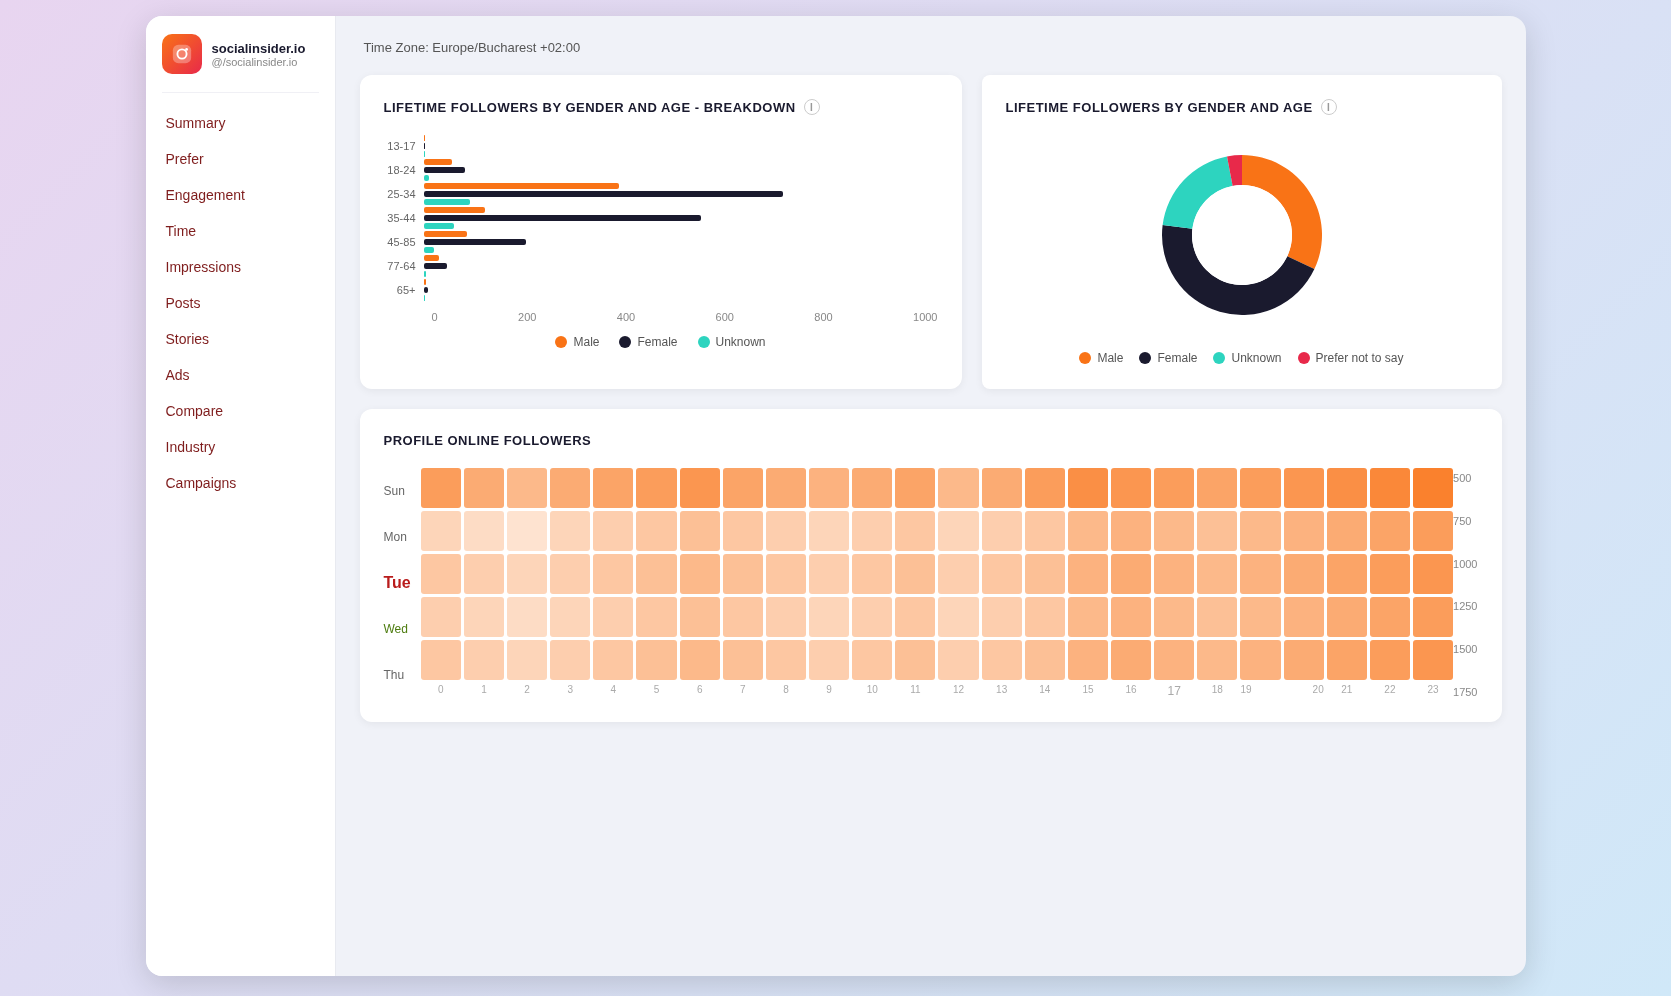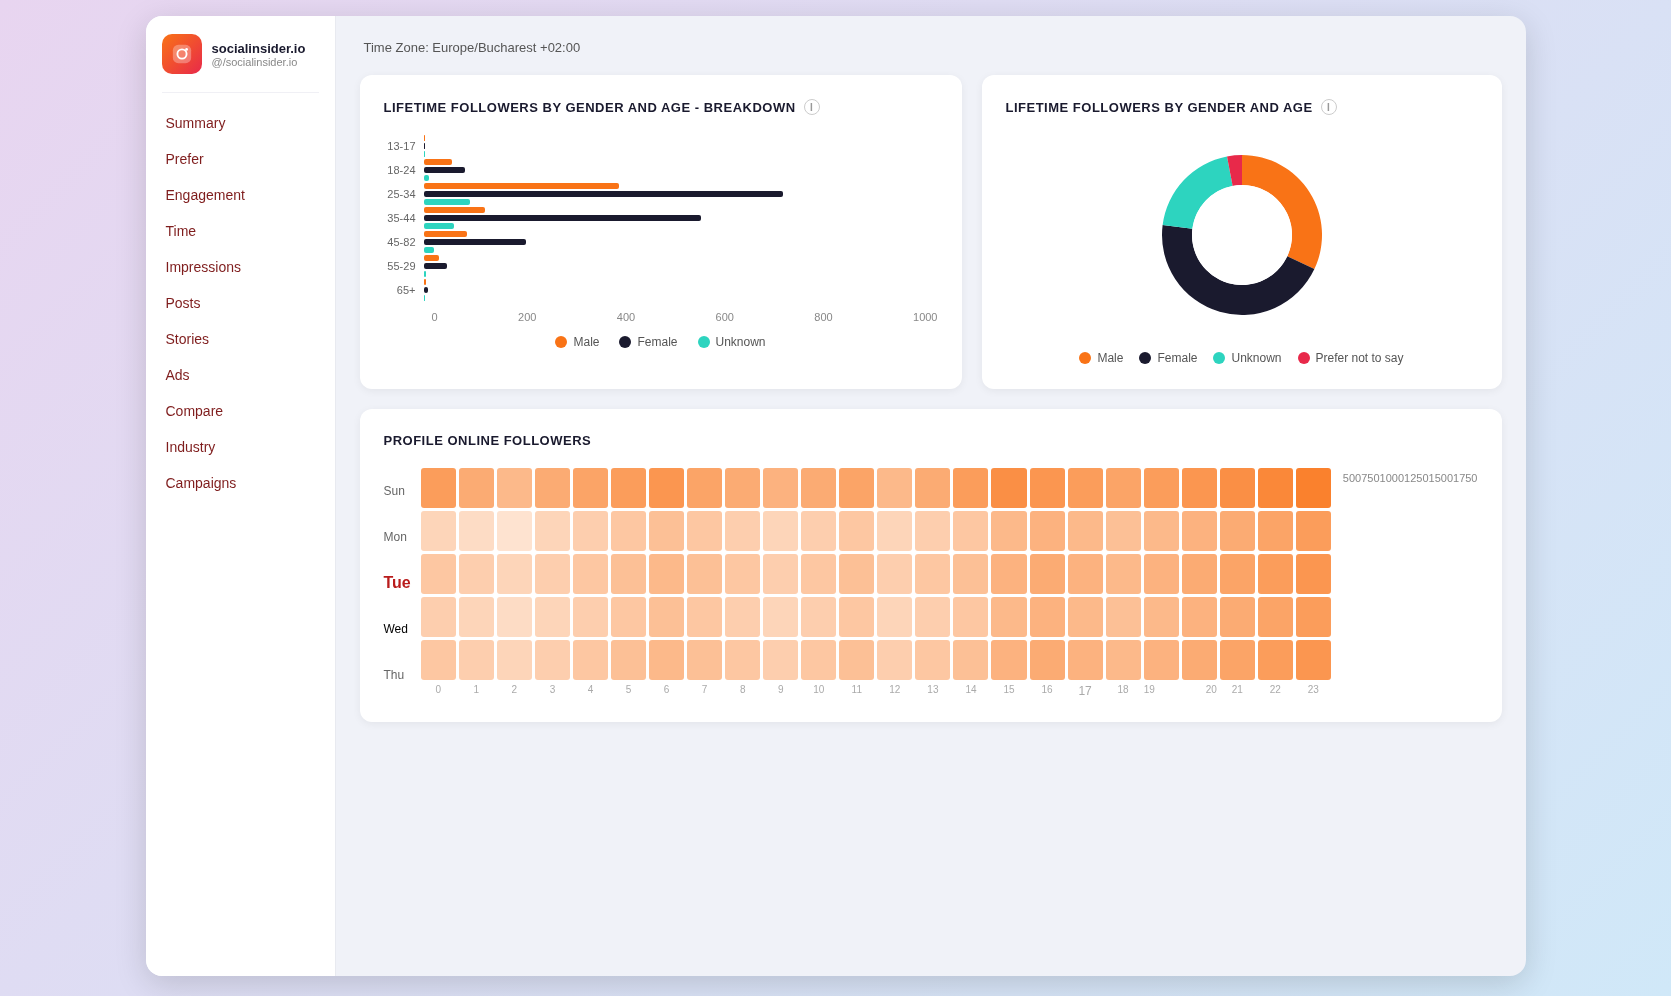--- a/index.html
+++ b/index.html
@@ -121,20 +121,21 @@
       padding: 24px;
       box-shadow: 0 2px 8px rgba(0,0,0,0.06);
     }
     .chart-card-left {
       flex: 1;
       min-width: 0;
     }
     .chart-card-right {
       width: 520px;
       min-width: 520px;
+      border-radius: 8px;
     }
     .chart-title {
       font-size: 13px;
       font-weight: 700;
       color: #1a1a2e;
       letter-spacing: 0.5px;
       text-transform: uppercase;
       margin-bottom: 20px;
       display: flex;
       align-items: center;
@@ -311,29 +312,29 @@
             </div>
             <div class="bar-row">
               <div class="bar-label">35-44</div>
               <div class="bar-track">
                 <div class="bar-sub bar-male" style="width: 12%;"></div>
                 <div class="bar-sub bar-female" style="width: 54%;"></div>
                 <div class="bar-sub bar-unknown" style="width: 6%;"></div>
               </div>
             </div>
             <div class="bar-row">
-              <div class="bar-label">45-82</div>
+              <div class="bar-label">45-85</div>
               <div class="bar-track">
                 <div class="bar-sub bar-male" style="width: 8.5%;"></div>
                 <div class="bar-sub bar-female" style="width: 20%;"></div>
                 <div class="bar-sub bar-unknown" style="width: 2%;"></div>
               </div>
             </div>
             <div class="bar-row">
-              <div class="bar-label">55-29</div>
+              <div class="bar-label">77-64</div>
               <div class="bar-track">
                 <div class="bar-sub bar-male" style="width: 3%;"></div>
                 <div class="bar-sub bar-female" style="width: 4.5%;"></div>
                 <div class="bar-sub bar-unknown" style="width: 0.5%;"></div>
               </div>
             </div>
             <div class="bar-row">
               <div class="bar-label">65+</div>
               <div class="bar-track">
                 <div class="bar-sub bar-male" style="width: 0.5%;"></div>
@@ -404,21 +405,21 @@
     <div class="bottom-card">
       <div class="chart-title">
         <span>PROFILE ONLINE FOLLOWERS</span>
       </div>
       <div style="display:flex; margin-top:16px;">
 
         <div style="display:flex;flex-direction:column;justify-content:space-around;padding-right:10px;padding-bottom:0;" id="heatmap-y">
             <div style="font-size: 12px; color: rgb(102, 102, 102); height: 44px; display: flex; align-items: center;">Sun</div>
             <div style="font-size: 12px; color: rgb(102, 102, 102); height: 44px; display: flex; align-items: center;">Mon</div>
             <div style="font-size: 16px; color: #b91c1c; height: 44px; display: flex; align-items: center; font-weight: bold;">Tue</div>
-            <div style="font-size: 12px; color: #000000; height: 44px; display: flex; align-items: center;">Wed</div>
+            <div style="font-size: 12px; color: #4d7c0f; height: 44px; display: flex; align-items: center;">Wed</div>
             <div style="font-size: 12px; color: rgb(102, 102, 102); height: 44px; display: flex; align-items: center;">Thu</div>
           </div>
 
         <div style="flex:1;" id="heatmap-grid">
             <div style="display: flex; gap: 3px; margin-bottom: 3px;">
               <div style="flex: 1 1 0%; height: 40px; border-radius: 3px; background: rgba(249, 115, 22, 0.7);"></div>
               <div style="flex: 1 1 0%; height: 40px; border-radius: 3px; background: rgba(249, 115, 22, 0.6);"></div>
               <div style="flex: 1 1 0%; height: 40px; border-radius: 3px; background: rgba(249, 115, 22, 0.5);"></div>
               <div style="flex: 1 1 0%; height: 40px; border-radius: 3px; background: rgba(249, 115, 22, 0.6);"></div>
               <div style="flex: 1 1 0%; height: 40px; border-radius: 3px; background: rgba(249, 115, 22, 0.65);"></div>
@@ -567,21 +568,21 @@
               <div style="flex: 1 1 0%; font-size: 12px; color: rgb(170, 170, 170); text-align: center;">17</div>
               <div style="flex: 1 1 0%; font-size: 10px; color: rgb(170, 170, 170); text-align: center;">18</div>
               <div style="flex: 1 1 0%; font-size: 10px; color: rgb(170, 170, 170); text-align: left;">19</div>
               <div style="flex: 1 1 0%; font-size: 10px; color: rgb(170, 170, 170); text-align: right;">20</div>
               <div style="flex: 1 1 0%; font-size: 10px; color: rgb(170, 170, 170); text-align: center;">21</div>
               <div style="flex: 1 1 0%; font-size: 10px; color: rgb(170, 170, 170); text-align: center;">22</div>
               <div style="flex: 1 1 0%; font-size: 10px; color: rgb(170, 170, 170); text-align: center;">23</div>
             </div>
           </div>
 
-        <div style="display:flex;flex-direction:row;justify-content:space-between;padding-left:12px;font-size:11px;color:#888;padding-top:4px;" id="heatmap-right">
+        <div style="display:flex;flex-direction:column;justify-content:space-between;font-size:11px;color:#888;padding-top:4px;" id="heatmap-right">
             <div>500</div>
             <div>750</div>
             <div>1000</div>
             <div>1250</div>
             <div>1500</div>
             <div>1750</div>
           </div>
       </div>
     </div>
   </div>

